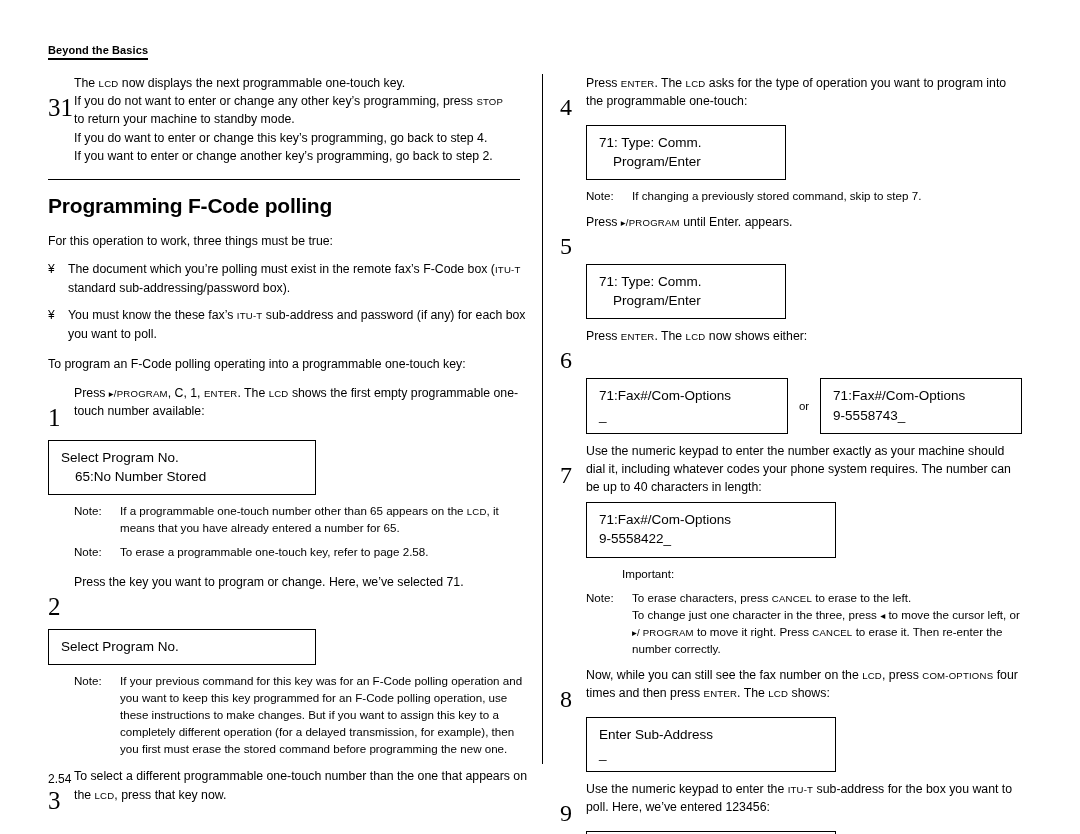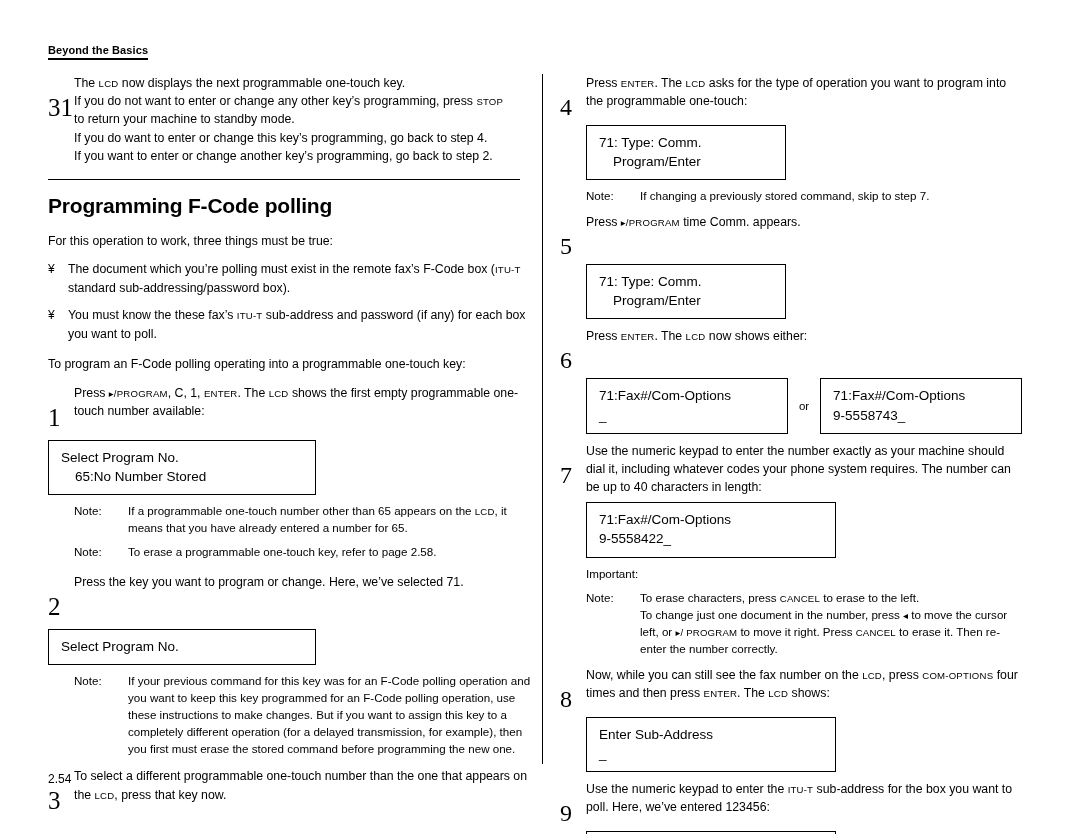--- a/index.html
+++ b/index.html
@@ -149,24 +149,23 @@
     padding: 0 11px;
   }
 
   
   .note {
     display: flex;
     font-family: "Liberation Sans", sans-serif;
     font-size: 11.6px;
     line-height: 1.45;
     margin: 6px 0 8px 0;
-    gap: 8px;
   }
   .note-label { flex: 0 0 46px; }
-  .note-label.wide { flex: 0 0 72px; }
+  .note-label.wide { flex: 0 0 72px; margin-left: 36px; }
   .note-text { flex: 1; }
 
   .indent-body { margin-left: 26px; }
 
   .footer {
     position: absolute;
     left: 48px;
     top: 772px;
     font-family: "Liberation Sans", sans-serif;
     font-size: 12px;
@@ -271,21 +270,21 @@
     </div>
 
     <div class="note indent-body">
       <div class="note-label">Note:</div>
       <div class="note-text">If changing a previously stored command, skip to step 7.</div>
     </div>
 
     <div class="step" style="margin-bottom:2px;">
       <div class="step-num small">5</div>
       <div class="step-body">
-        <span>Press </span><span class="sc">▸/PROGRAM</span><span> time Comm. appears.</span>
+        <span>Press </span><span class="sc">▸/PROGRAM</span><span> until Enter. appears.</span>
       </div>
     </div>
     <div class="lcd" style="margin-left:26px;width:200px;">
       <div>71:  Type: Comm.</div>
       <div class="lcd-row2">Program/Enter</div>
     </div>
 
     <div class="step" style="margin-bottom:2px;">
       <div class="step-num small">6</div>
       <div class="step-body">
@@ -315,21 +314,21 @@
 
 
     <div class="note indent-body">
       <div class="note-label wide">Important:</div>
     </div>
 
     <div class="note indent-body">
       <div class="note-label">Note:</div>
       <div class="note-text">
         <span>To erase characters, press </span><span class="sc">CANCEL</span><span> to erase to the left.</span><br>
-        <span>To change just one document in the number, press </span><span class="arrow">◂</span><span> to move the cursor left, or </span><span class="sc">▸/ PROGRAM</span><span> to move it right. Press </span><span class="sc">CANCEL</span><span> to erase it. Then re-enter the number correctly.</span>
+        <span>To change just one character in the three, press </span><span class="arrow">◂</span><span> to move the cursor left, or </span><span class="sc">▸/ PROGRAM</span><span> to move it right. Press </span><span class="sc">CANCEL</span><span> to erase it. Then re-enter the number correctly.</span>
       </div>
     </div>
 
     <div class="step" style="margin-bottom:2px;margin-top:8px;">
       <div class="step-num small">8</div>
       <div class="step-body">
         <span>Now, while you can still see the fax number on the </span><span class="sc">LCD</span><span>, press </span><span class="sc">COM-OPTIONS</span><span> four times and then press </span><span class="sc">ENTER</span><span>. The </span><span class="sc">LCD</span><span> shows:</span>
       </div>
     </div>
     <div class="lcd lcd-wide" style="margin-left:26px;">

